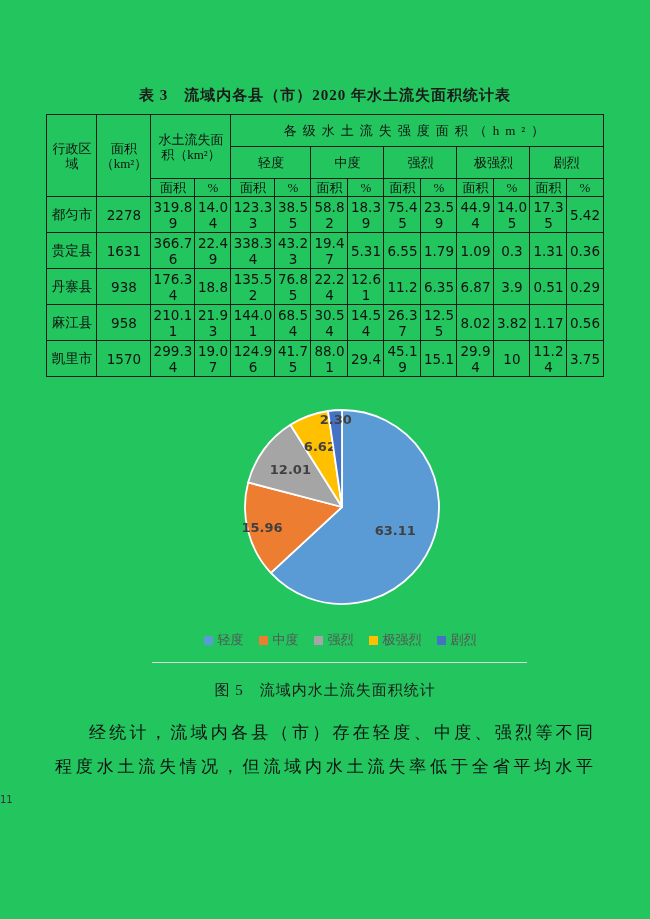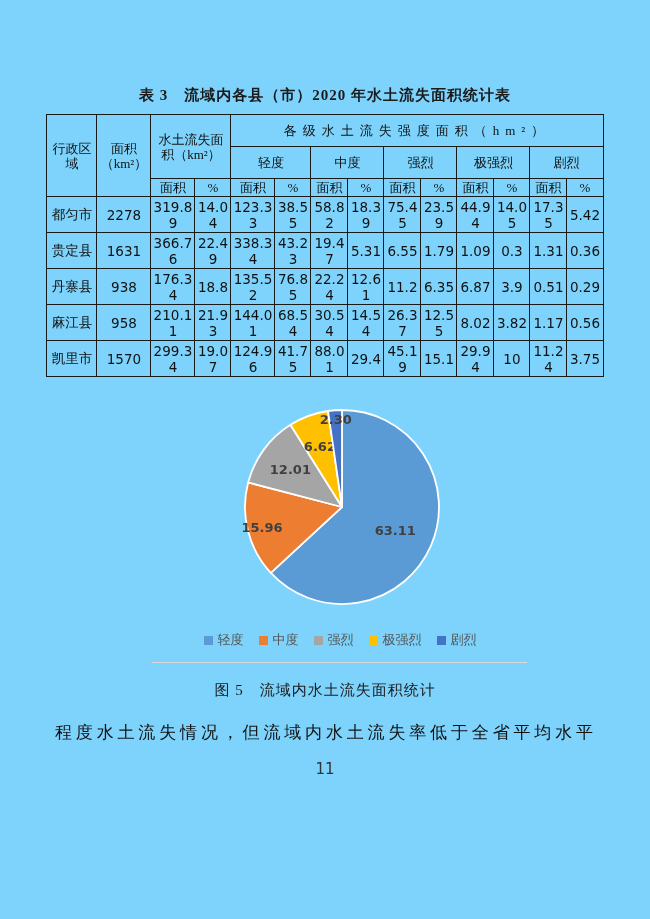--- a/index.html
+++ b/index.html
@@ -1,17 +1,17 @@
 <!DOCTYPE html>
 <html><head>
 <meta charset="utf-8">
 <style>
   * { margin:0; padding:0; box-sizing:border-box; }
   body { background:#fff; font-family:"Liberation Serif","DejaVu Serif",serif; }
-  .page { position:relative; width:650px; height:919px; background:#7dd3fc; overflow:hidden; margin:0 auto; }
+  .page { position:relative; width:650px; height:919px; background:#22c55e; overflow:hidden; margin:0 auto; }
 
   .table-title { margin:86px 0 0; text-align:center; font-size:15px; font-weight:bold; color:#1a1a1a; letter-spacing:1px; }
 
   table.loss-table { border-collapse:collapse; table-layout:fixed; margin:9px auto 0; width:548px; }
   .loss-table th, .loss-table td {
     border:1px solid #1a1a1a; text-align:center; vertical-align:middle;
     font-weight:normal; color:#111; padding:1px 2px; overflow:hidden;
   }
   .hdr { font-size:13px; line-height:15px; font-family:"Liberation Serif","DejaVu Serif",serif; }
   .hdr-wide { letter-spacing:6px; }
@@ -29,21 +29,21 @@
   .legend-label { font-family:"DejaVu Sans","Liberation Sans",sans-serif; font-size:13px; color:#555; }
   .chart-divider { position:absolute; top:285px; left:152px; width:375px; border-top:1px solid #d9d9d9; }
 
   .fig-caption { margin-top:14px; text-align:center; font-size:15px; font-weight:normal; color:#1a1a1a; letter-spacing:1px; }
 
   .para { width:540px; margin:16px auto 0; font-size:17px; color:#111; letter-spacing:2px; }
   .para-line { line-height:34px; text-align:justify; text-align-last:justify; white-space:nowrap; }
   .para-line.indent { text-indent:34px; }
   .para-line.last { text-align-last:left; }
 
-  .page-number { margin-top:10px; text-align:center; font-family:"DejaVu Sans","Liberation Sans",sans-serif; font-size:15px; color:#333; }
+  .page-number { margin-top:10px; text-align:left; font-family:"DejaVu Sans","Liberation Sans",sans-serif; font-size:10px; color:#333; }
 </style>
 </head>
 <body>
 
 <div class="page">
 
   <div class="table-title">表 3　流域内各县（市）2020 年水土流失面积统计表</div>
 
   <table class="loss-table">
     <colgroup>
@@ -209,18 +209,19 @@
           <span class="legend-swatch" style="background: rgb(68, 114, 196);"></span>
           <span class="legend-label">剧烈</span>
         </span>
       </div>
     <div class="chart-divider"></div>
   </div>
 
   <div class="fig-caption">图 5　流域内水土流失面积统计</div>
 
   <div class="para">
+    <div class="para-line indent">经统计，流域内各县（市）存在轻度、中度、强烈等不同</div>
     <div class="para-line">程度水土流失情况，但流域内水土流失率低于全省平均水平</div>
   </div>
 
   <div class="page-number">11</div>
 
 </div>
 
 </body></html>

